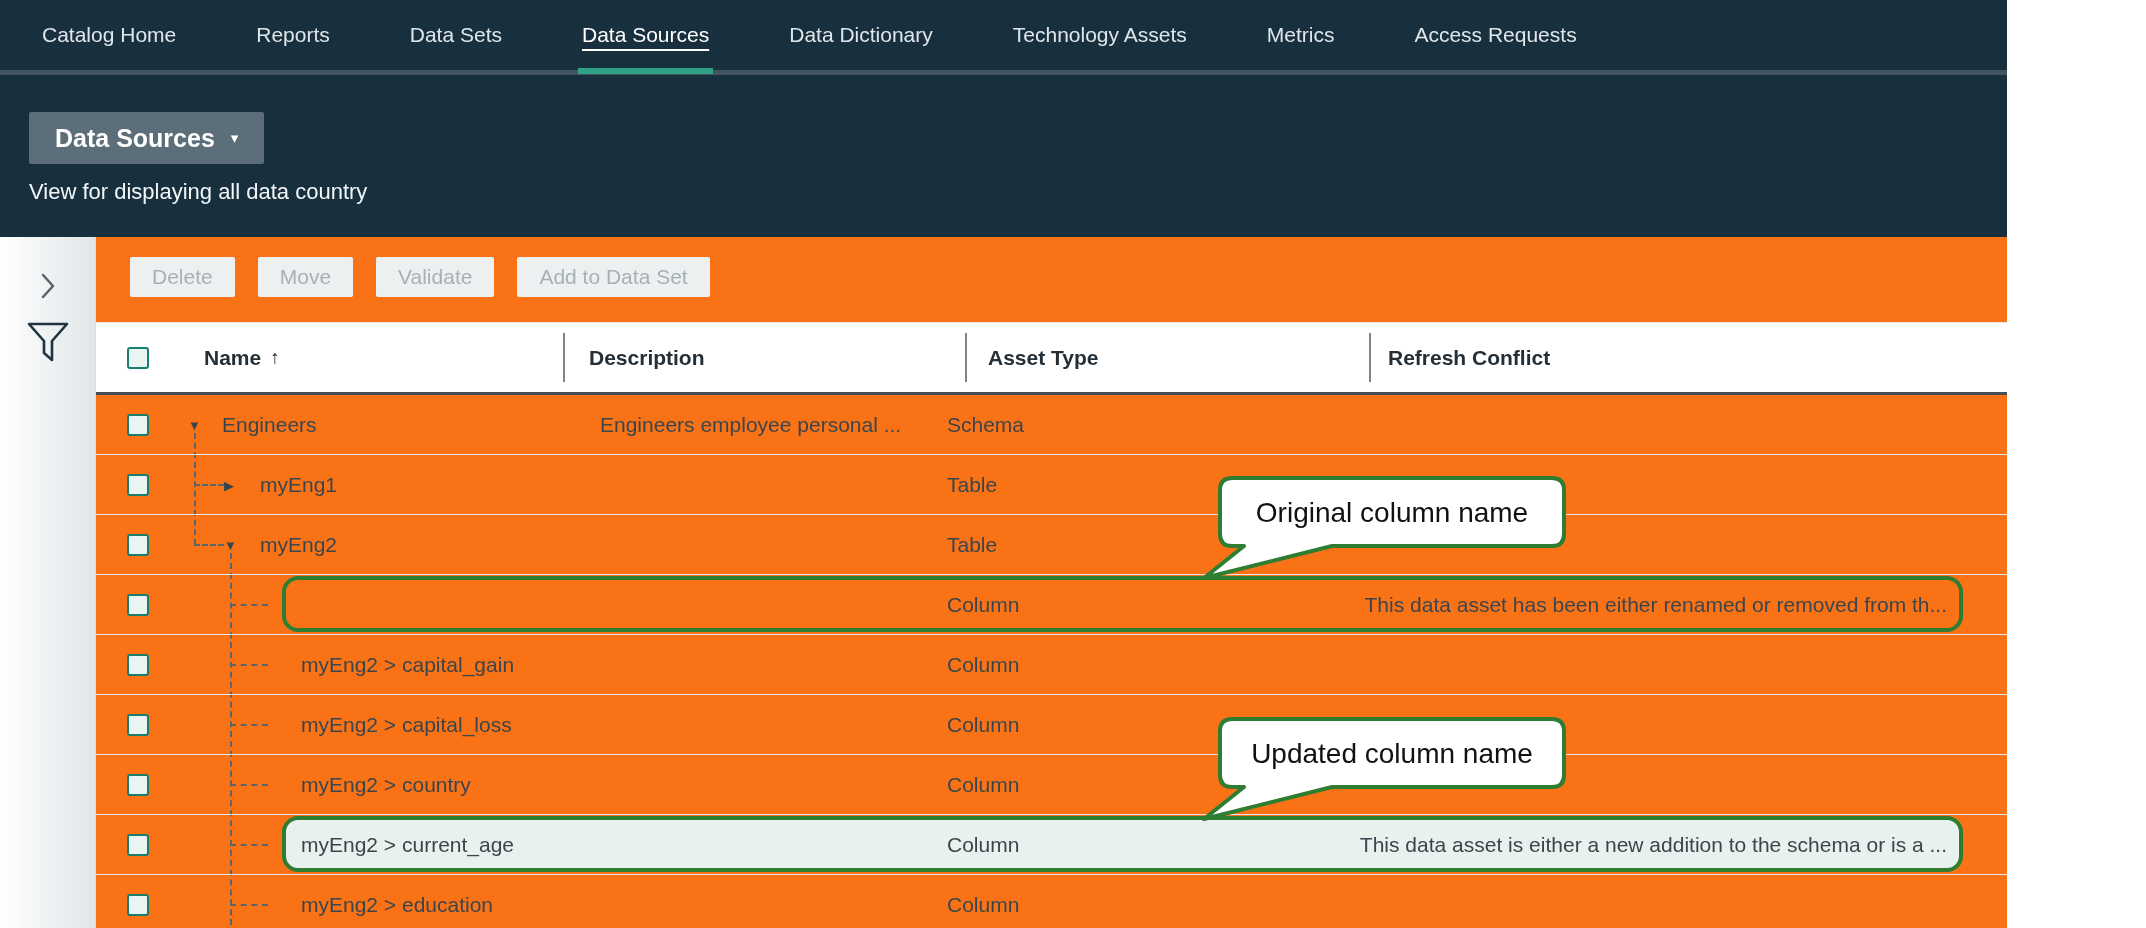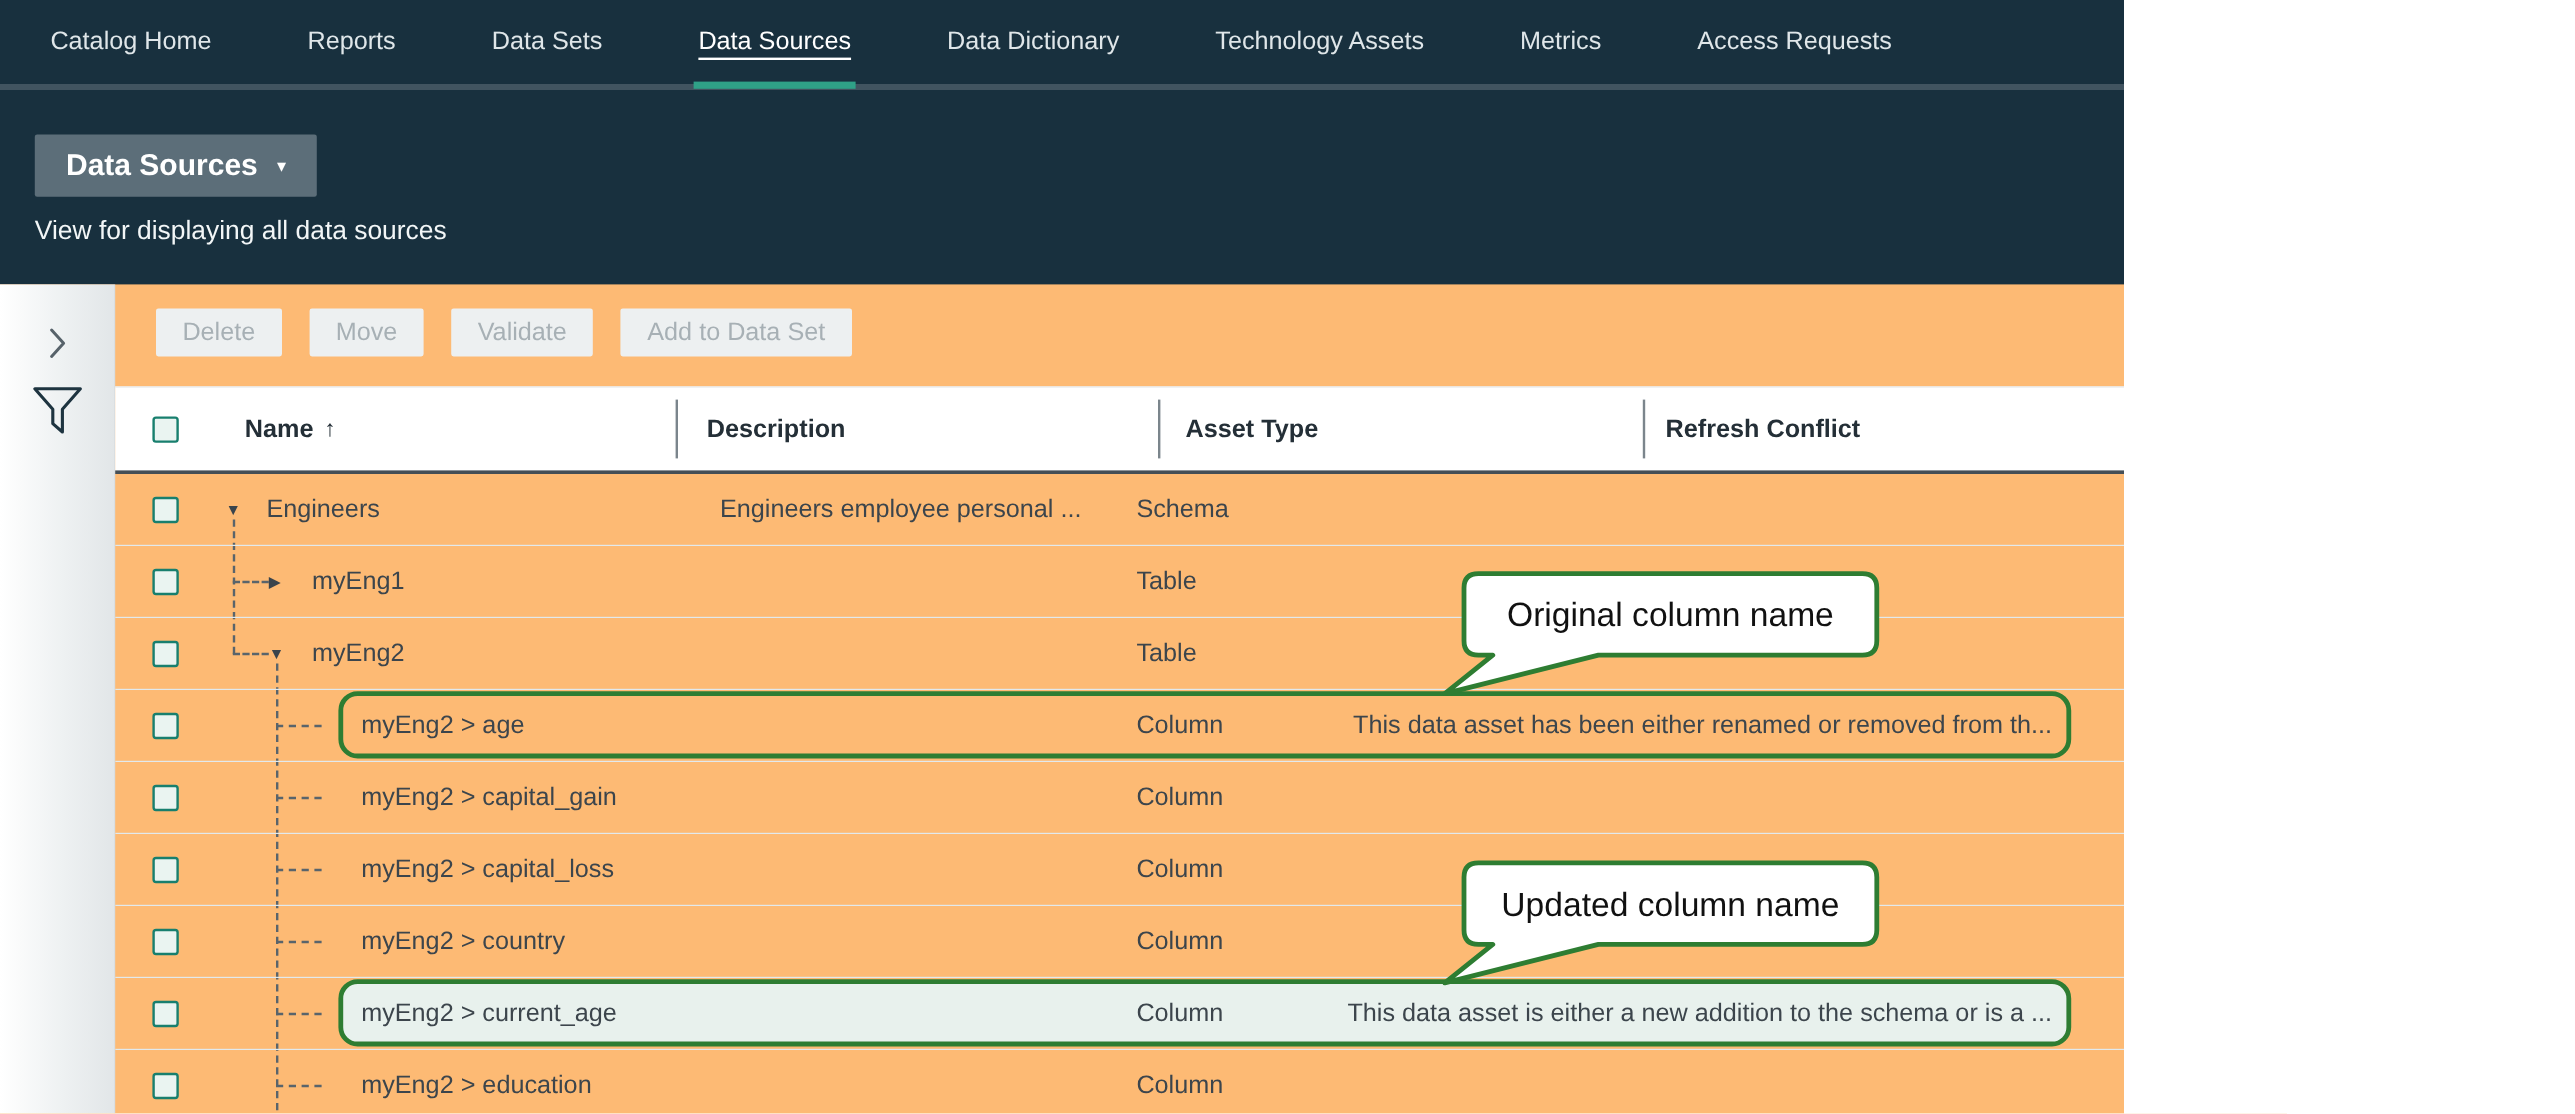--- a/index.html
+++ b/index.html
@@ -5,21 +5,21 @@
   :root{
     --c-header-bg:#18303e; --c-nav-border:#415460; --c-teal:#2fa187;
     --c-slate-button:#5c6e79; --c-green:#2e7d32; --c-mint:#e8f1ed;
     --c-checkbox:#187f6e; --c-checkbox-fill:#eaf4f1;
     --c-row-text:#3c454c; --c-header-text:#242f37;
     --c-sep:#e2e9ec; --c-guide:#59646b;
   }
   *{box-sizing:border-box;margin:0;padding:0}
   html,body{background:#fff}
   body{font-family:"Liberation Sans","DejaVu Sans",sans-serif;}
-  .page{position:relative;width:1770px;height:928px;overflow:hidden;background:#fdba74}
+  .page{position:relative;width:2007px;height:928px;overflow:hidden;background:#f97316}
 
   
   .nav{position:relative;height:75px;background:var(--c-header-bg);display:flex;align-items:center;
        padding-left:42px;gap:80px;border-bottom:5px solid var(--c-nav-border)}
   .nav-item{position:relative;color:#dfe6e9;font-size:21px;cursor:pointer;white-space:nowrap}
   .nav-item.active{color:#fff;text-decoration:underline;text-underline-offset:7px;text-decoration-thickness:2px}
   .nav-item.active::after{content:"";position:absolute;left:-4px;right:-4px;bottom:-27px;height:6px;background:var(--c-teal)}
 
   
   .page-header{position:relative;height:162px;background:var(--c-header-bg)}
@@ -102,21 +102,21 @@
     <span class="nav-item">Technology Assets</span>
     <span class="nav-item">Metrics</span>
     <span class="nav-item">Access Requests</span>
   </nav>
 
   <header class="page-header">
     <button class="view-selector">
       <span class="vs-label">Data Sources</span>
       <span class="caret">▾</span>
     </button>
-    <div class="subtitle">View for displaying all data sources</div>
+    <div class="subtitle">View for displaying all data country</div>
   </header>
 
   <div class="content">
 
     <aside class="side-rail">
       <div class="rail-btn rail-expand">
         <svg width="16" height="26" viewBox="0 0 16 26">
           <polyline points="3,2 13,13 3,24" fill="none" stroke="#57626a" stroke-width="2.5" stroke-linecap="round" stroke-linejoin="round"></polyline>
         </svg>
       </div>
@@ -182,21 +182,20 @@
     <span class="cell row-name">myEng2</span>
     <span class="cell c-desc"></span>
     <span class="cell c-type">Table</span>
     <span class="cell c-conflict"></span>
   </div>
           <div class="row lvl2 hl-outline">
     <div class="row-highlight"></div>
     <span class="checkbox"></span>
     <span class="stub"></span>
 
-    <span class="cell row-name">myEng2 &gt; age</span>
     <span class="cell c-desc"></span>
     <span class="cell c-type">Column</span>
     <span class="cell c-conflict">This data asset has been either renamed or removed from th...</span>
   </div>
           <div class="row lvl2">
 
     <span class="checkbox"></span>
     <span class="stub"></span>
 
     <span class="cell row-name">myEng2 &gt; capital_gain</span>

